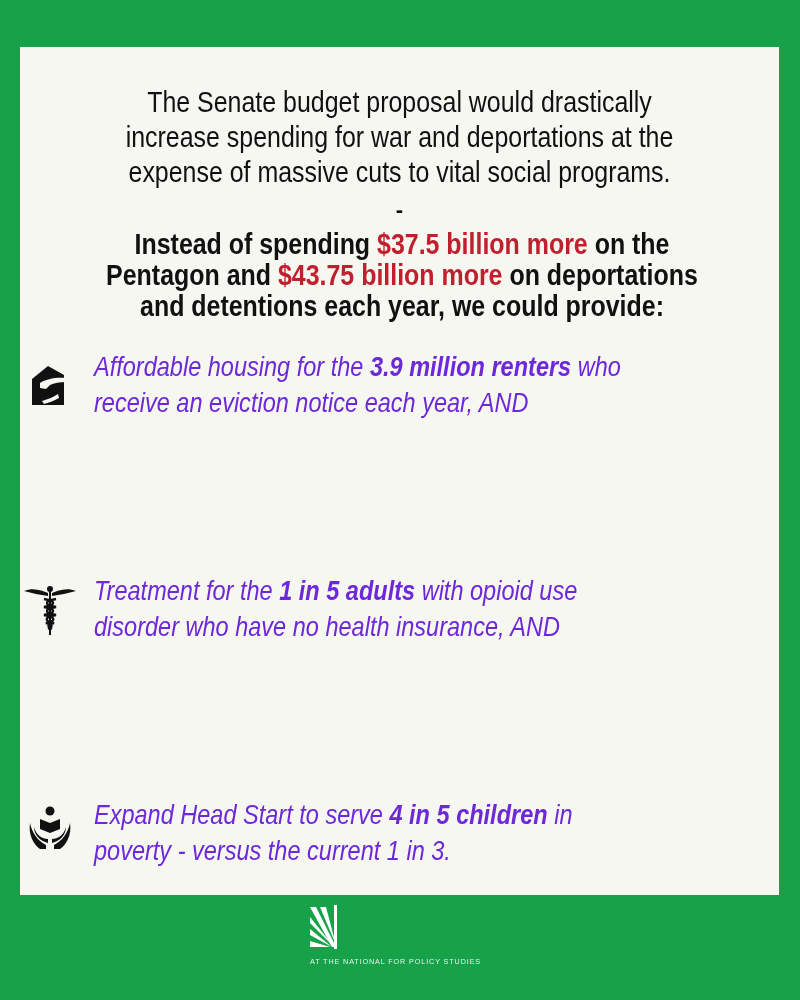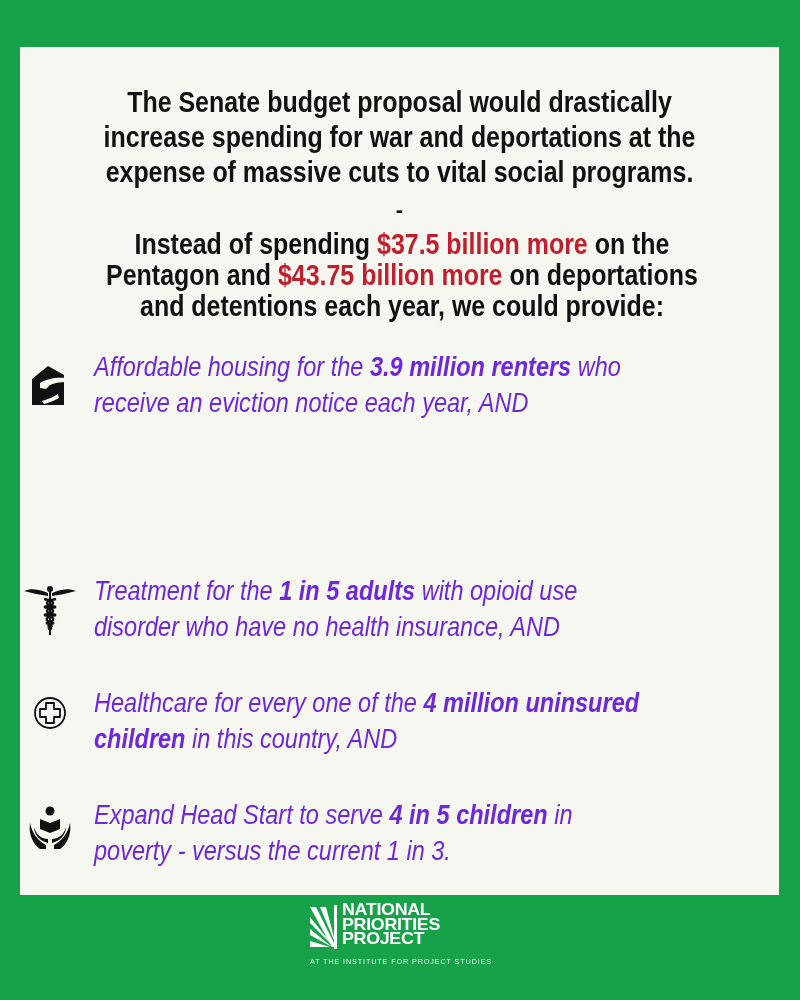--- a/index.html
+++ b/index.html
@@ -1,18 +1,18 @@
 <!DOCTYPE html>
 <html><head>
 <meta charset="utf-8">
 <style>
   html,body{margin:0;padding:0;}
   body{width:800px;height:1000px;background:#17a24a;position:relative;overflow:hidden;font-family:"Liberation Sans",sans-serif;}
   .card{position:absolute;left:20px;top:47px;width:759px;height:848px;background:#f7f7f1;}
-  .headline{position:absolute;left:0;top:38px;width:759px;text-align:center;color:#111;font-weight:bold;font-size:29px;line-height:35px;}
+  .headline{position:absolute;left:0;top:38px;width:759px;text-align:center;color:#111;font-weight:normal;font-size:29px;line-height:35px;}
   .headline .ln{display:block;white-space:nowrap;transform:scaleX(0.86);transform-origin:center;}
   .sep{position:absolute;left:0;top:150px;width:759px;text-align:center;font-weight:bold;font-size:22px;color:#111;}
   .sub{position:absolute;left:0;top:182px;width:764px;text-align:center;color:#111;font-weight:bold;font-size:29px;line-height:31px;}
   .sub .ln{display:block;white-space:nowrap;transform:scaleX(0.86);transform-origin:center;}
   .red{color:#c0202e;}
   .item{position:absolute;left:0;width:759px;height:70px;}
   .item .icon{position:absolute;left:6px;width:50px;height:50px;}
   .item .txt{position:absolute;left:74px;top:0;width:690px;font-style:italic;font-size:28px;line-height:36px;color:#6d28d9;}
   .item .txt .ln{display:block;white-space:nowrap;transform:scaleX(0.84);transform-origin:left center;}
   .item .txt b{font-weight:bold;}
@@ -62,30 +62,20 @@
       <rect x="27" y="6" width="2" height="46" fill="#111"></rect>
       <path d="M22 16 C34 18 34 22 22 24 C34 26 34 30 22 32 C34 34 34 38 24 40 C32 42 30 44 26 46" stroke="#111" stroke-width="2.5" fill="none"></path>
       <path d="M34 16 C22 18 22 22 34 24 C22 26 22 30 34 32 C22 34 22 38 32 40 C24 42 26 44 30 46" stroke="#111" stroke-width="2.5" fill="none"></path>
     </svg>
     <div class="txt">
       <span class="ln"><span>Treatment for the </span><b>1 in 5 adults</b><span> with opioid use</span></span>
       <span class="ln"><span>disorder who have no health insurance, AND</span></span>
     </div>
   </div>
 
-  <div class="item" style="top:638px">
-    <svg class="icon" style="top:4px" viewBox="0 0 50 50">
-      <circle cx="24" cy="24" r="15" stroke="#111" stroke-width="1.8" fill="none"></circle>
-      <path d="M20 14 L28 14 L28 20 L34 20 L34 28 L28 28 L28 34 L20 34 L20 28 L14 28 L14 20 L20 20 Z" stroke="#111" stroke-width="1.8" fill="none" stroke-linejoin="round"></path>
-    </svg>
-    <div class="txt">
-      <span class="ln"><span>Healthcare for every one of the </span><b>4 million uninsured</b><span></span></span>
-      <span class="ln"><b>children</b><span> in this country, AND</span></span>
-    </div>
-  </div>
 
   <div class="item" style="top:750px">
     <svg class="icon" style="top:6px" viewBox="0 0 50 50">
       <circle cx="24" cy="8" r="4.5" fill="#111"></circle>
       <path d="M14 16 L24 20 L34 16 L34 26 L24 30 L14 26 Z" fill="#111"></path>
       <path d="M4 20 C6 30 12 38 20 42 L20 46 L14 46 C8 42 2 32 4 20 Z" fill="#111"></path>
       <path d="M44 20 C42 30 36 38 28 42 L28 46 L34 46 C40 42 46 32 44 20 Z" fill="#111"></path>
       <path d="M8 24 C10 32 16 36 22 36 L22 40 C14 38 8 32 8 24 Z" fill="#111"></path>
       <path d="M40 24 C38 32 32 36 26 36 L26 40 C34 38 40 32 40 24 Z" fill="#111"></path>
     </svg>
@@ -99,19 +89,14 @@
 
 <div class="logo">
   <svg class="mark" viewBox="0 0 30 44">
     <path d="M2 2 L8 2 L28 42 L24 42 Z" fill="#fff"></path>
     <path d="M12 2 L18 2 L28 40 Z" fill="#fff"></path>
     <path d="M2 12 L2 18 L26 42 Z" fill="#fff"></path>
     <path d="M2 24 L2 30 L24 42 Z" fill="#fff"></path>
     <path d="M2 36 L2 42 L22 42 Z" fill="#fff"></path>
     <rect x="26" y="0" width="3" height="44" fill="#fff"></rect>
   </svg>
-  <div class="words">
-    <span>NATIONAL</span>
-    <span>PRIORITIES</span>
-    <span>PROJECT</span>
-  </div>
-  <div class="tag">AT THE INSTITUTE FOR PROJECT STUDIES</div>
+  <div class="tag">AT THE NATIONAL FOR POLICY STUDIES</div>
 </div>
 
 </body></html>

